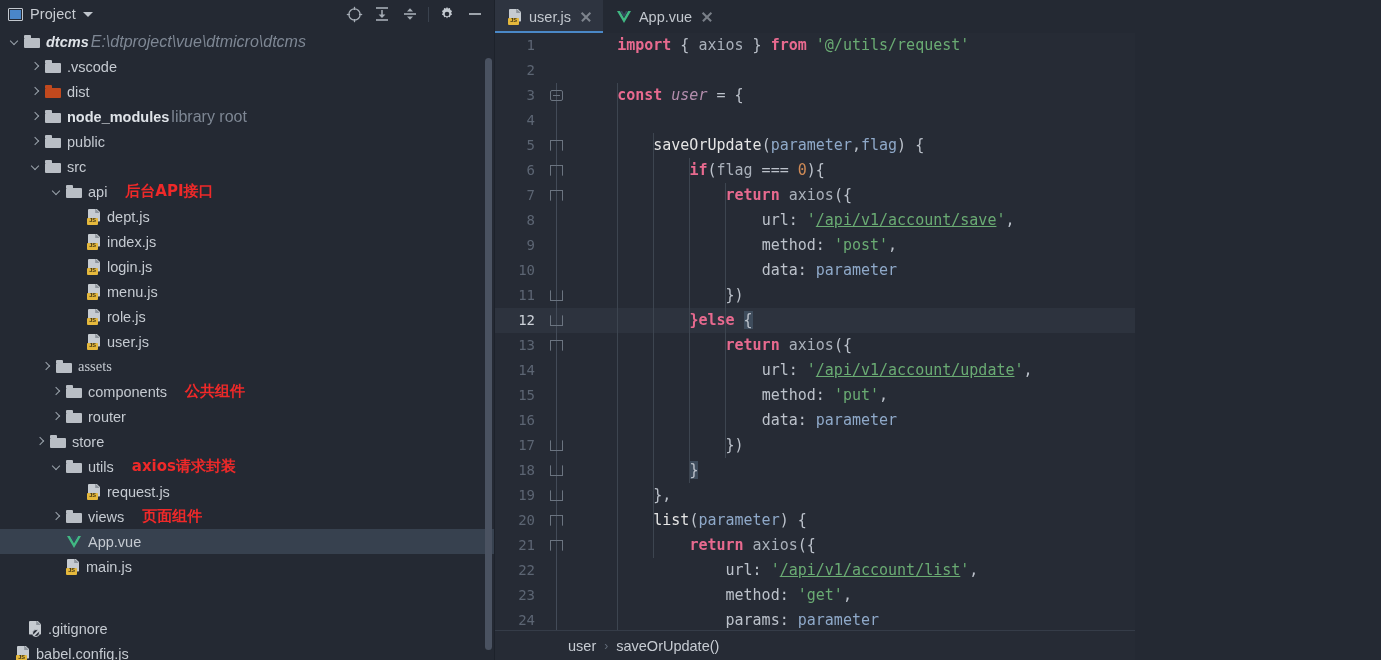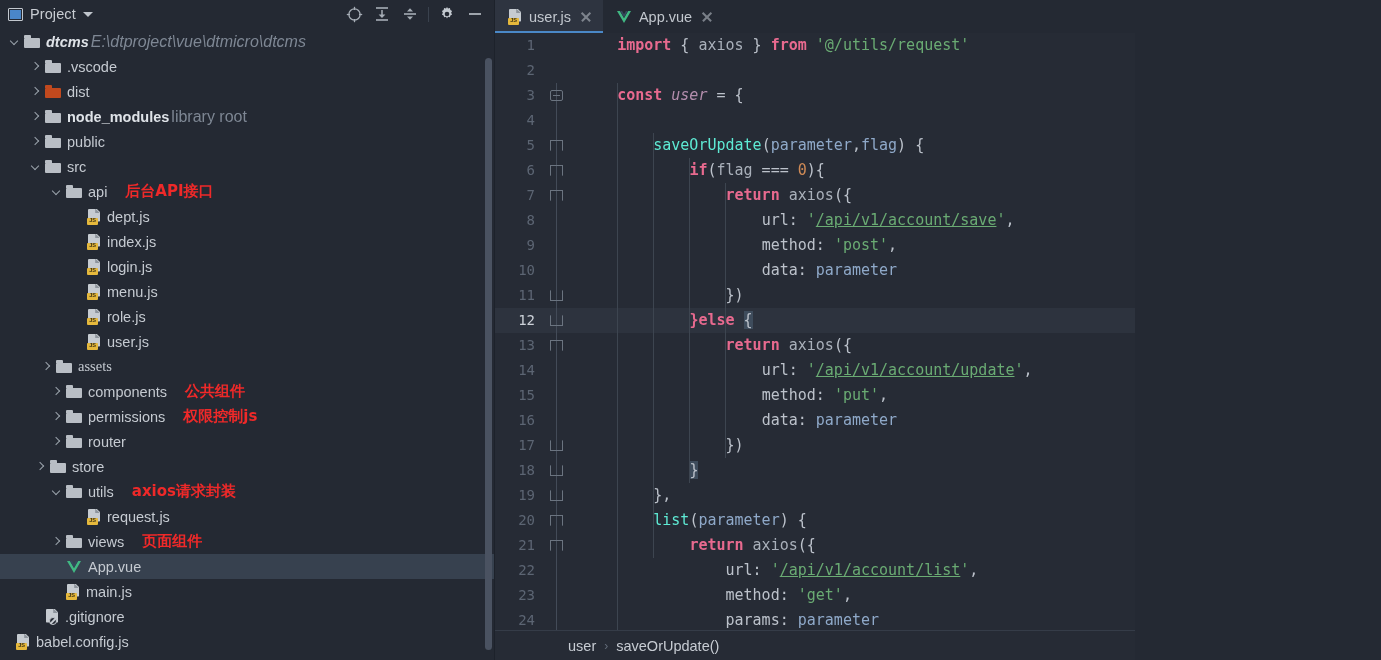--- a/index.html
+++ b/index.html
@@ -201,21 +201,21 @@
   .codetxt{flex:1;padding-left:10px;position:relative;}
   .iv{position:absolute;top:0;width:1px;background:#3d4550;}
 
   
   .kw{color:#e86a8f;font-weight:bold;}
   .plain{color:#bcc2cb;}
   .dim{color:#a9b0ba;}
   .str{color:#6aab73;}
   .strlink{color:#6aab73;text-decoration:underline;}
   .num{color:#cf8a56;}
-  .fn{color:#5eead4;}
+  .fn{color:#e5e5e5;}
   .param{color:#8fa9c9;}
   .ital{color:#b48ead;font-style:italic;}
   .brace-hl{background:#3e4c5c;}
 
   .breadcrumb{
     height:29px;flex:0 0 29px;background:#262b35;display:flex;align-items:center;
     padding-left:73px;font-size:14.5px;color:#c7ccd3;gap:8px;position:relative;
     border-top:1px solid #353c48;
   }
   .bc-sep{color:#636c79;font-size:12px;}
@@ -436,31 +436,20 @@
           <span class="note cn">公共组件</span>
         </div>
         <div class="row" style="padding-left: 50px;">
           <span class="arrow closed"></span>
           <span class="ico">
             <span class="folder">
               <span class="tab"></span>
               <span class="body"></span>
             </span>
           </span>
-          <span class="lbl">permissions</span>
-          <span class="note cn">权限控制js</span>
-        </div>
-        <div class="row" style="padding-left: 50px;">
-          <span class="arrow closed"></span>
-          <span class="ico">
-            <span class="folder">
-              <span class="tab"></span>
-              <span class="body"></span>
-            </span>
-          </span>
           <span class="lbl">router</span>
         </div>
         <div class="row" style="padding-left: 34px;">
           <span class="arrow closed"></span>
           <span class="ico">
             <span class="folder">
               <span class="tab"></span>
               <span class="body"></span>
             </span>
           </span>
@@ -515,21 +504,21 @@
           <span class="arrow"></span>
           <span class="ico">
             <span class="jsico">
               <span class="pg"></span>
               <span class="fold"></span>
               <span class="badge">JS</span>
             </span>
           </span>
           <span class="lbl">main.js</span>
         </div>
-        <div class="row" style="padding-left: 29px;">
+        <div class="row" style="padding-left: 12px; margin-top: 37px;">
           <span class="arrow"></span>
           <span class="ico">
             <span class="gitico">
               <span class="pg"></span>
               <span class="fold"></span>
               <span class="ban"></span>
             </span>
           </span>
           <span class="lbl">.gitignore</span>
         </div>

